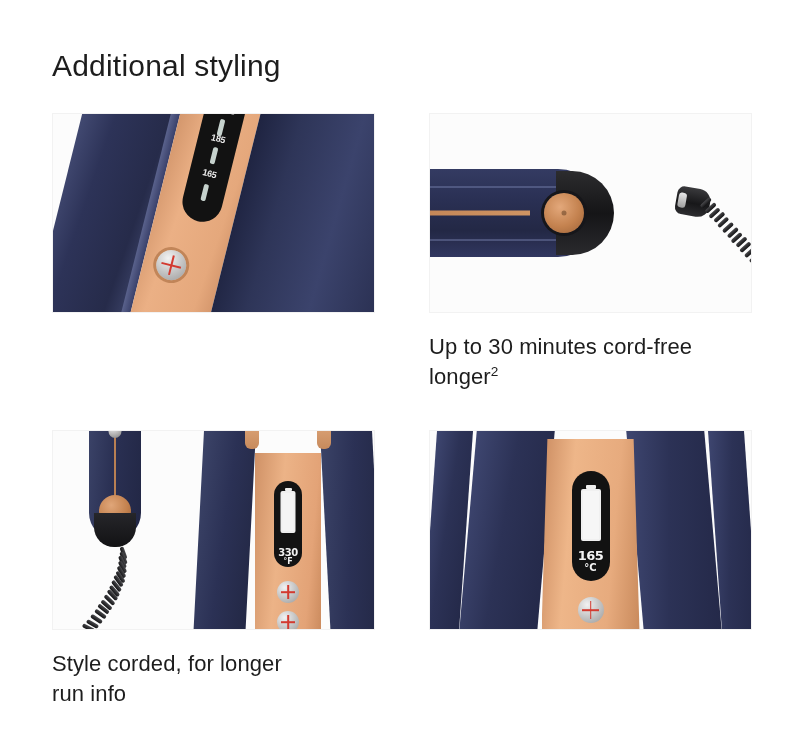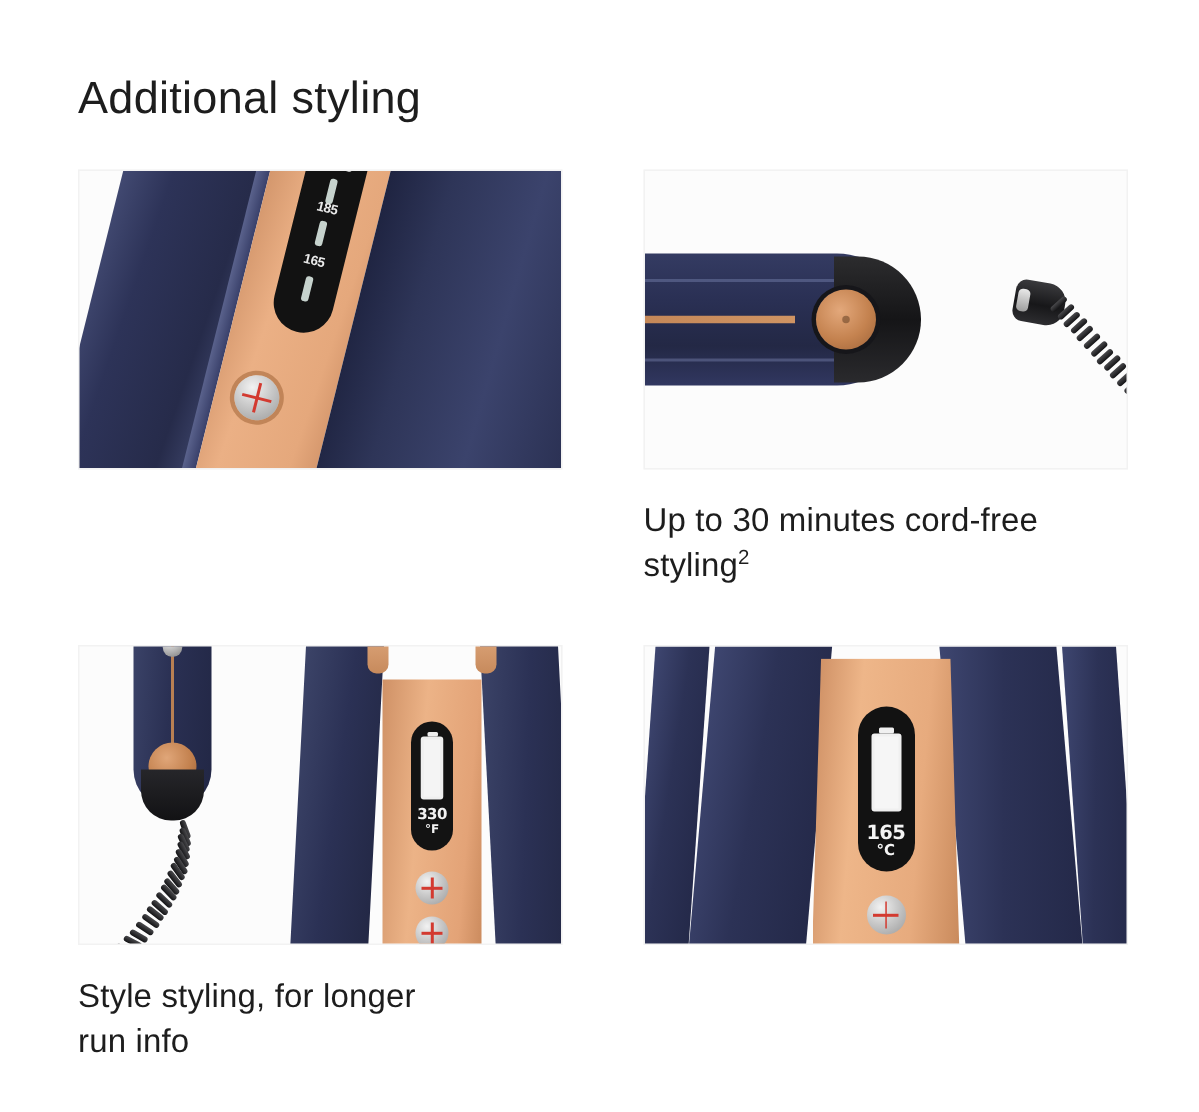--- a/index.html
+++ b/index.html
@@ -359,21 +359,21 @@
     content: "";
     position: absolute;
     left: 50%; top: -5px;
     transform: translateX(-50%);
     width: 7px; height: 3px;
     background: #efefef;
     border-radius: 1px;
   }
   .temp {
     position: absolute;
-    left: 50%; bottom: 10px;
+    left: 50%; bottom: 1px;
     transform: translateX(-50%);
     text-align: center;
     color: #f2f2f2;
     font-family: "DejaVu Sans", sans-serif;
     font-weight: 700;
     line-height: 1.02;
   }
   .temp .num { font-size: 10px; letter-spacing: -0.4px; display: block; }
   .temp .unit { font-size: 8px; display: block; }
   .m3-btn {
@@ -507,21 +507,21 @@
               <div class="coil-seg" style="left: 27.6px; top: 28.8px; transform: rotate(-44deg);"></div>
               <div class="coil-seg" style="left: 32.2px; top: 33.6px; transform: rotate(-44deg);"></div>
               <div class="coil-seg" style="left: 36.8px; top: 38.4px; transform: rotate(-44deg);"></div>
               <div class="coil-seg" style="left: 41.4px; top: 43.2px; transform: rotate(-44deg);"></div>
               <div class="coil-seg" style="left: 46px; top: 48px; transform: rotate(-44deg);"></div>
               <div class="coil-seg" style="left: 50.6px; top: 52.8px; transform: rotate(-44deg);"></div>
             </div>
         </div>
         <div class="caption">
           <span>Up to 30 minutes cord-free</span><br>
-          <span>styling</span><sup>2</sup>
+          <span>longer</span><sup>2</sup>
         </div>
       </div>
 
     </div>
 
     <div class="row row-2">
 
       <div class="cell">
         <div class="media">
           <div class="m3-left">
@@ -565,21 +565,21 @@
                   <span class="num">330</span>
                   <span class="unit">°F</span>
                 </div>
               </div>
               <div class="m3-btn btn-silver b1"></div>
               <div class="m3-btn btn-silver b2"></div>
             </div>
           </div>
         </div>
         <div class="caption">
-          <span>Style styling, for longer</span><br>
+          <span>Style corded, for longer</span><br>
           <span>run info</span>
         </div>
       </div>
 
       <div class="cell">
         <div class="media">
           <div class="m4-stage">
             <div class="m4-arm far-l"></div>
             <div class="m4-arm l"></div>
             <div class="m4-arm r"></div>

